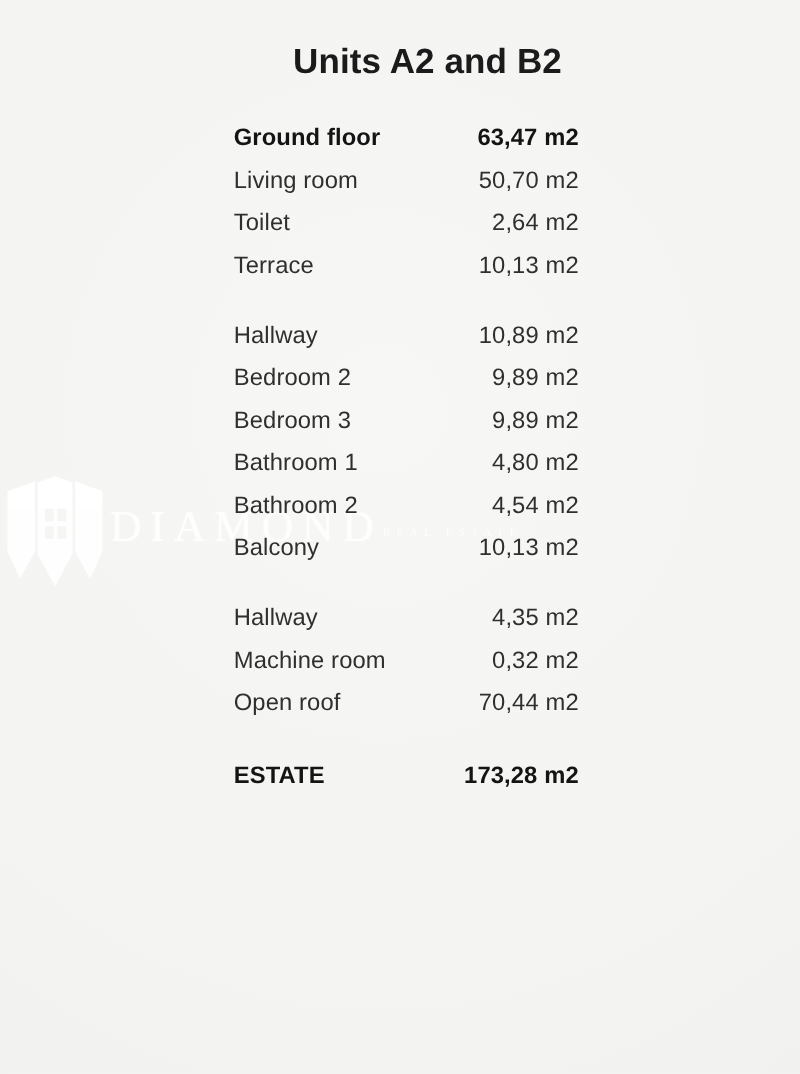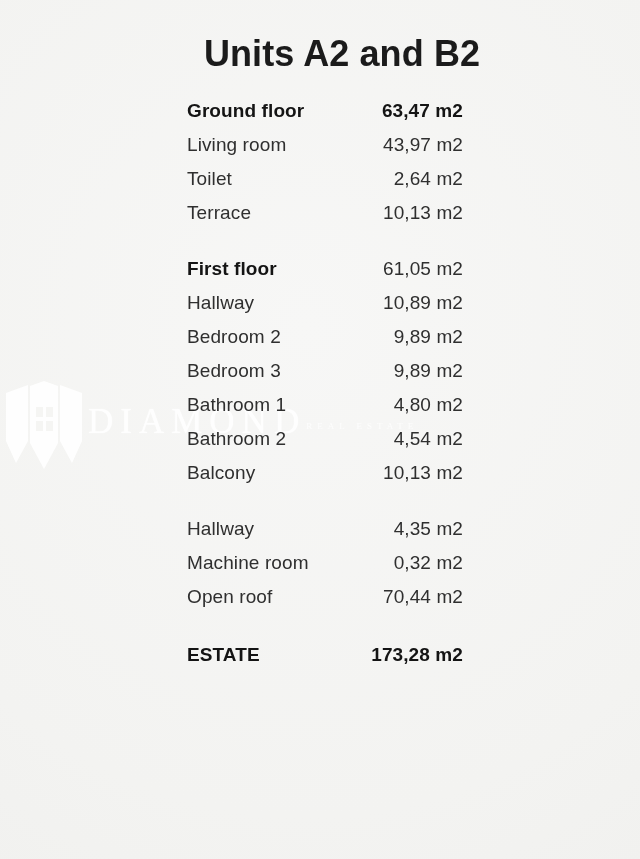--- a/index.html
+++ b/index.html
@@ -70,21 +70,21 @@
     position: relative;
     z-index: 2;
   }
 
   .title {
     position: absolute;
     top: 33px;
     left: 0;
     width: 640px;
     text-align: center;
-    font-size: 36px;
+    font-size: 28px;
     font-weight: bold;
     color: #1b1b1b;
     letter-spacing: 0.1px;
   }
   
   .title-inner {
     display: inline-block;
     transform: translateX(22px);
   }
 
@@ -155,37 +155,33 @@
   </div>
 
   <div class="table">
 
     <div class="row header strong-value">
       <span class="label">Ground floor</span>
       <span class="value">63,47 m2</span>
     </div>
     <div class="row">
       <span class="label">Living room</span>
-      <span class="value">43,97 m2</span>
+      <span class="value">50,70 m2</span>
     </div>
     <div class="row">
       <span class="label">Toilet</span>
       <span class="value">2,64 m2</span>
     </div>
     <div class="row">
       <span class="label">Terrace</span>
       <span class="value">10,13 m2</span>
     </div>
 
     <div class="spacer"></div>
 
-    <div class="row header">
-      <span class="label">First floor</span>
-      <span class="value">61,05 m2</span>
-    </div>
     <div class="row">
       <span class="label">Hallway</span>
       <span class="value">10,89 m2</span>
     </div>
     <div class="row">
       <span class="label">Bedroom 2</span>
       <span class="value">9,89 m2</span>
     </div>
     <div class="row">
       <span class="label">Bedroom 3</span>

